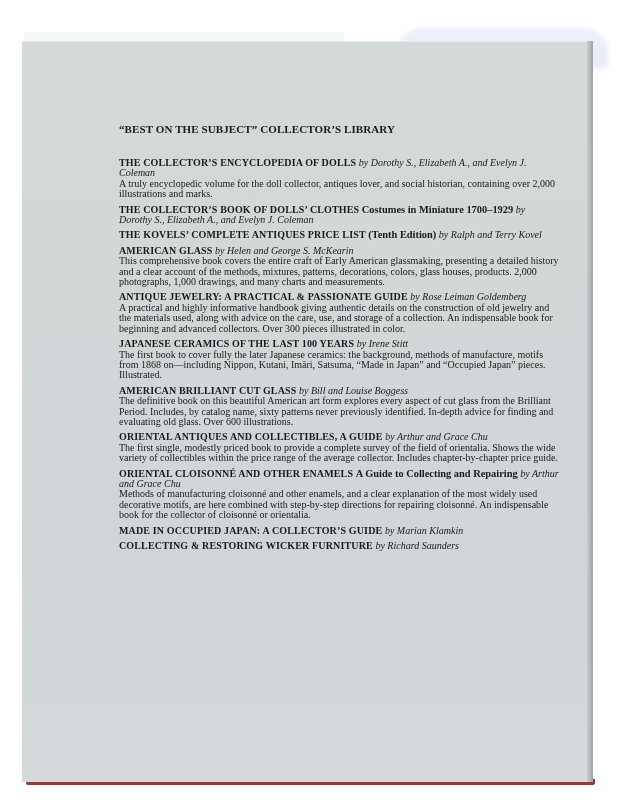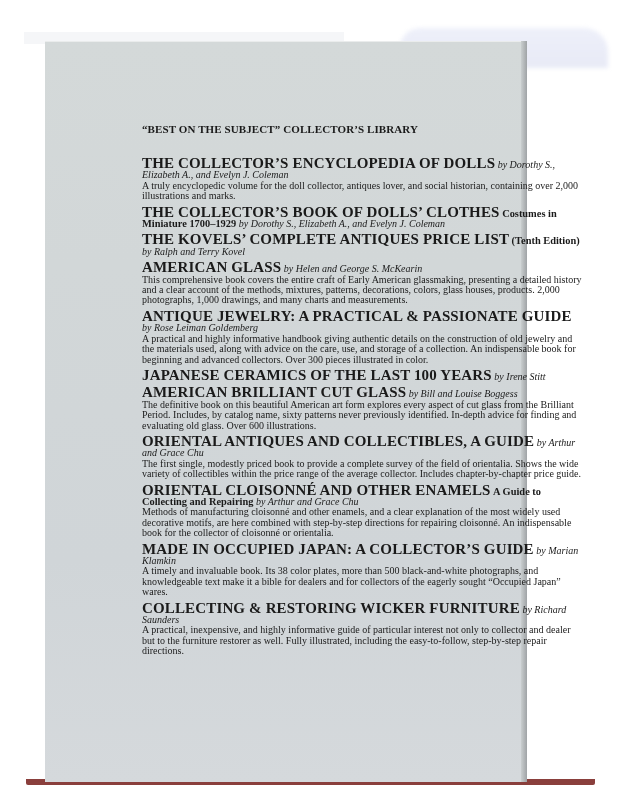--- a/index.html
+++ b/index.html
@@ -38,25 +38,24 @@
       top: 779px;
       width: 569px;
       height: 6px;
       background: #8a3f3c;
       border-radius: 0 0 2px 2px;
     }
     .cover {
       position: absolute;
       left: 22px;
       top: 41px;
-      width: 482px;
+      width: 571px;
       height: 741px;
       background: linear-gradient(180deg, #d4d9d9 0%, #d2d7d8 30%, #d0d5d8 70%, #d5d9dc 100%);
       box-shadow: inset 0 1px 0 #eaecec, inset -1px 0 0 #a8acae;
-      margin-left: 23px;
     }
     .cover-spine-edge {
       position: absolute;
       right: 0;
       top: 0;
       width: 6px;
       height: 100%;
       background: linear-gradient(90deg, #c9cecf 0%, #b0b4b6 60%, #9fa3a6 100%);
     }
     .content {
@@ -73,21 +72,21 @@
       margin: 0 0 22px 0;
       line-height: 13px;
     }
     .entry {
       margin: 0 0 5px 0;
       font-size: 10.2px;
       line-height: 10.4px;
     }
     .entry-title {
       font-weight: bold;
-      font-size: 15px;
+      font-size: 10px;
       letter-spacing: 0.15px;
     }
     .entry-subtitle {
       font-weight: bold;
       font-size: 10.4px;
     }
     .entry-author {
       font-style: italic;
       font-size: 10px;
     }
@@ -140,20 +139,21 @@
       <span class="entry-title">ANTIQUE JEWELRY: A PRACTICAL &amp; PASSIONATE GUIDE</span>
       <span class="entry-subtitle"></span>
       <span class="entry-author">by Rose Leiman Goldemberg</span>
       <span class="entry-desc">A practical and highly informative handbook giving authentic details on the construction of old jewelry and the materials used, along with advice on the care, use, and storage of a collection. An indispensable book for beginning and advanced collectors. Over 300 pieces illustrated in color.</span>
     </div>
 
     <div class="entry">
       <span class="entry-title">JAPANESE CERAMICS OF THE LAST 100 YEARS</span>
       <span class="entry-subtitle"></span>
       <span class="entry-author">by Irene Stitt</span>
+      <span class="entry-desc">The first book to cover fully the later Japanese ceramics: the background, methods of manufacture, motifs from 1868 on—including Nippon, Kutani, Imāri, Satsuma, “Made in Japan” and “Occupied Japan” pieces. Illustrated.</span>
     </div>
 
     <div class="entry">
       <span class="entry-title">AMERICAN BRILLIANT CUT GLASS</span>
       <span class="entry-subtitle"></span>
       <span class="entry-author">by Bill and Louise Boggess</span>
       <span class="entry-desc">The definitive book on this beautiful American art form explores every aspect of cut glass from the Brilliant Period. Includes, by catalog name, sixty patterns never previously identified. In-depth advice for finding and evaluating old glass. Over 600 illustrations.</span>
     </div>
 
     <div class="entry">
@@ -167,23 +167,21 @@
       <span class="entry-title">ORIENTAL CLOISONNÉ AND OTHER ENAMELS</span>
       <span class="entry-subtitle">A Guide to Collecting and Repairing</span>
       <span class="entry-author">by Arthur and Grace Chu</span>
       <span class="entry-desc">Methods of manufacturing cloisonné and other enamels, and a clear explanation of the most widely used decorative motifs, are here combined with step-by-step directions for repairing cloisonné. An indispensable book for the collector of cloisonné or orientalia.</span>
     </div>
 
     <div class="entry">
       <span class="entry-title">MADE IN OCCUPIED JAPAN: A COLLECTOR’S GUIDE</span>
       <span class="entry-subtitle"></span>
       <span class="entry-author">by Marian Klamkin</span>
-      <span class="entry-desc">A timely and invaluable book. Its 38 color plates, more than 500 black-and-white photographs, and knowledgeable text make it a bible for dealers and for collectors of the eagerly sought “Occupied Japan” wares.</span>
     </div>
 
     <div class="entry">
       <span class="entry-title">COLLECTING &amp; RESTORING WICKER FURNITURE</span>
       <span class="entry-subtitle"></span>
       <span class="entry-author">by Richard Saunders</span>
-      <span class="entry-desc">A practical, inexpensive, and highly informative guide of particular interest not only to collector and dealer but to the furniture restorer as well. Fully illustrated, including the easy-to-follow, step-by-step repair directions.</span>
     </div>
   </div>
 </div>
 
 </body></html>

